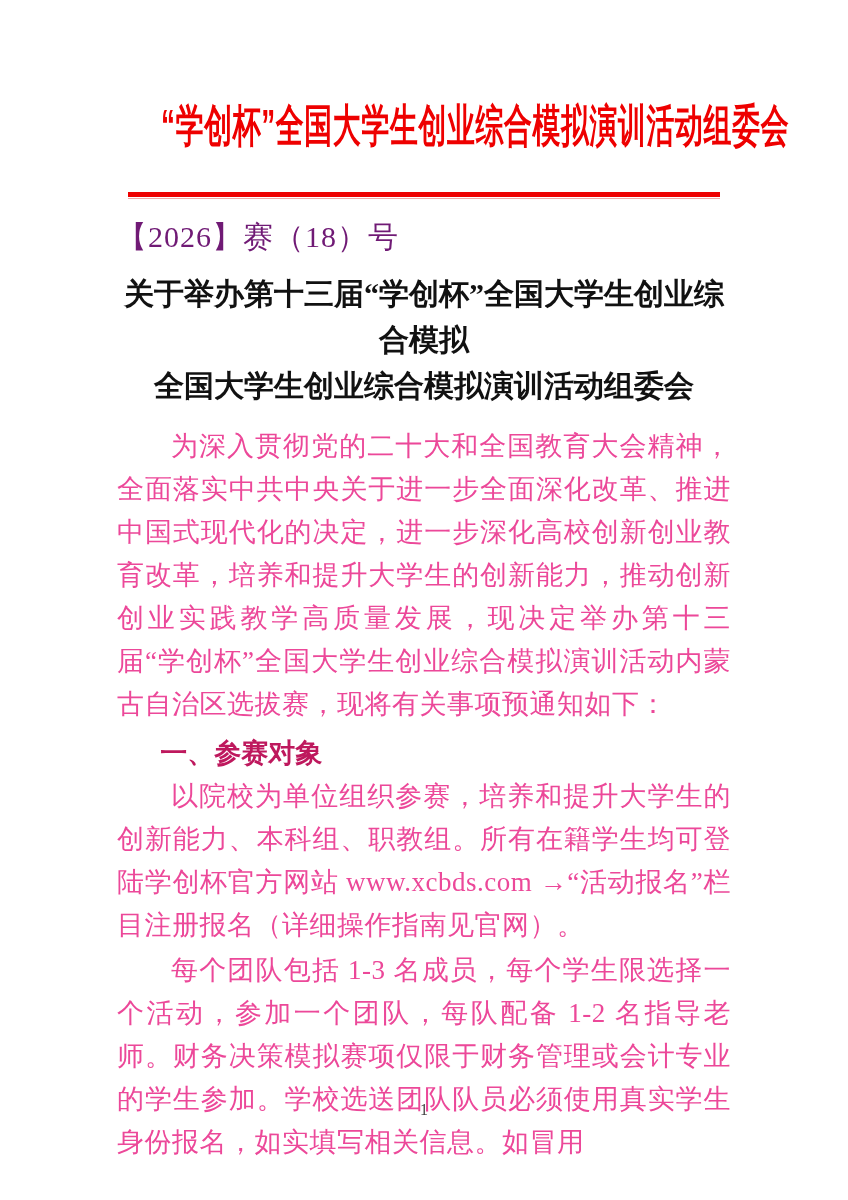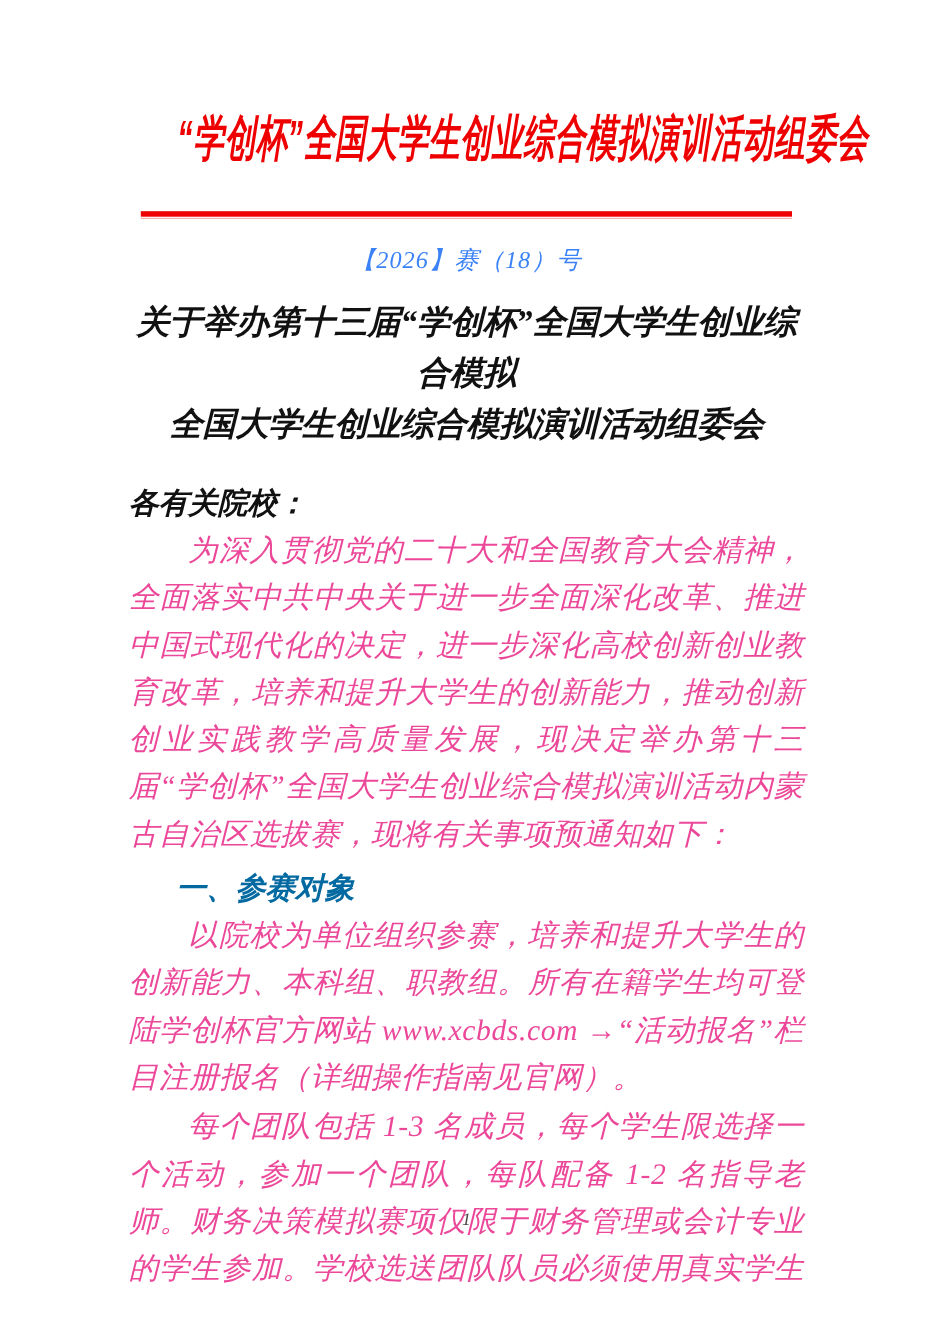--- a/index.html
+++ b/index.html
@@ -9,21 +9,20 @@
   }
   .page {
     position: relative;
     width: 848px;
     height: 1178px;
     margin: 0 auto;
     background: #ffffff;
     overflow: hidden;
     font-family: "Liberation Serif", serif;
     color: #1a1a1a;
-    font-style: italic;
   }
   .org-title {
     margin-top: 96px;
     width: 848px;
     text-align: center;
     font-family: "Liberation Sans", sans-serif;
     font-weight: bold;
     font-size: 45px;
     line-height: 60px;
     color: #ee0000;
@@ -44,24 +43,24 @@
     height: 1px;
     margin-top: 1px;
     background: #f2a6a6;
   }
   .content {
     width: 614px;
     margin: 0 auto;
   }
   .doc-number {
     margin-top: 24px;
-    text-align: center;
-    font-size: 22px;
+    text-align: left;
+    font-size: 30px;
     line-height: 28px;
-    color: #3b82f6;
+    color: #701a75;
     letter-spacing: 1px;
   }
   .doc-title {
     margin: 20px 0 16px 0;
     text-align: center;
     font-size: 30px;
     font-weight: bold;
     line-height: 46px;
     color: #111111;
   }
@@ -84,21 +83,21 @@
     color: #ec4899;
     letter-spacing: 0.5px;
   }
   .section-heading {
     margin-top: 6px;
     font-family: "Liberation Sans", sans-serif;
     font-size: 27px;
     font-weight: bold;
     line-height: 43px;
     text-indent: 1.6em;
-    color: #0369a1;
+    color: #be185d;
   }
   .para + .para { margin-top: 2px; }
   .page-number {
     position: absolute;
     top: 1100px;
     left: 0;
     width: 848px;
     text-align: center;
     font-size: 16px;
     line-height: 20px;
@@ -119,21 +118,20 @@
 
   <div class="content">
 
     <div class="doc-number">【2026】赛（18）号</div>
 
     <h1 class="doc-title">
       <span class="title-line">关于举办第十三届“学创杯”全国大学生创业综合模拟</span>
       <span class="title-line">全国大学生创业综合模拟演训活动组委会</span>
     </h1>
 
-    <div class="salutation">各有关院校：</div>
 
     <p class="para">为深入贯彻党的二十大和全国教育大会精神，全面落实中共中央关于进一步全面深化改革、推进中国式现代化的决定，进一步深化高校创新创业教育改革，培养和提升大学生的创新能力，推动创新创业实践教学高质量发展，现决定举办第十三届“学创杯”全国大学生创业综合模拟演训活动内蒙古自治区选拔赛，现将有关事项预通知如下：</p>
 
     <div class="section-heading">一、参赛对象</div>
 
     <p class="para">以院校为单位组织参赛，培养和提升大学生的创新能力、本科组、职教组。所有在籍学生均可登陆学创杯官方网站 www.xcbds.com →“活动报名”栏目注册报名（详细操作指南见官网）。</p>
 
     <p class="para">每个团队包括 1-3 名成员，每个学生限选择一个活动，参加一个团队，每队配备 1-2 名指导老师。财务决策模拟赛项仅限于财务管理或会计专业的学生参加。学校选送团队队员必须使用真实学生身份报名，如实填写相关信息。如冒用</p>
 
   </div>

